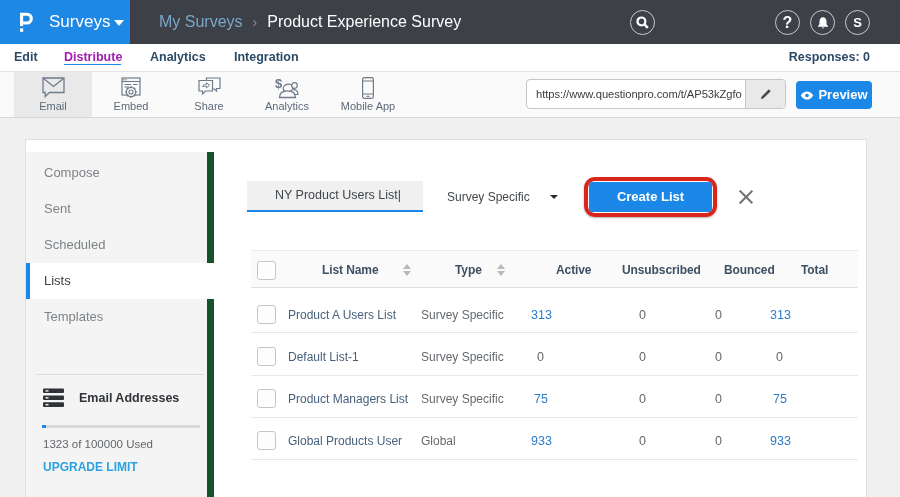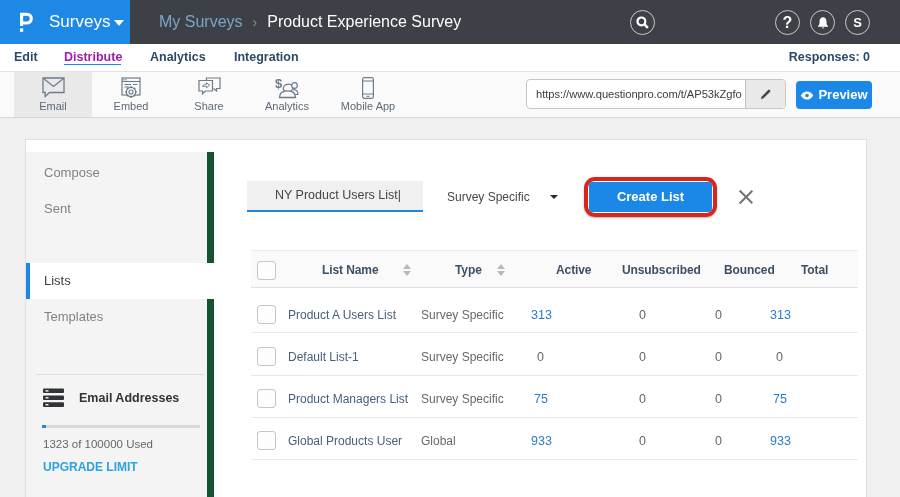--- a/index.html
+++ b/index.html
@@ -187,20 +187,21 @@
       <path d="M0.5 5 C3 1.2 5 0.5 7.5 0.5 C10 0.5 12 1.2 14.5 5 C12 8.8 10 9.5 7.5 9.5 C5 9.5 3 8.8 0.5 5 Z" fill="#fff"></path>
       <circle cx="7.5" cy="5" r="2" fill="#1b87e6"></circle>
     </svg><span>Preview</span>
   </div>
 </div>
 
 <div class="card">
   <div class="sidebar">
     <div class="mitem" style="top:3px;">Compose</div>
     <div class="mitem" style="top:39px;">Sent</div>
+    <div class="mitem" style="top:75px;">Scheduled</div>
     <div class="mitem" style="top:147px;">Templates</div>
     <div class="mitem sel" style="top:111px;">Lists</div>
     <div class="sdiv"></div>
     <svg class="abs" style="left:17px; top:236px;" width="21" height="20" viewBox="0 0 21 20">
       <g fill="#2f3337">
         <rect x="0" y="0.5" width="21" height="4.6" rx="1"></rect>
         <rect x="0" y="7.4" width="21" height="4.6" rx="1"></rect>
         <rect x="0" y="14.3" width="21" height="4.6" rx="1"></rect>
       </g>
       <g fill="#f4f4f4">

